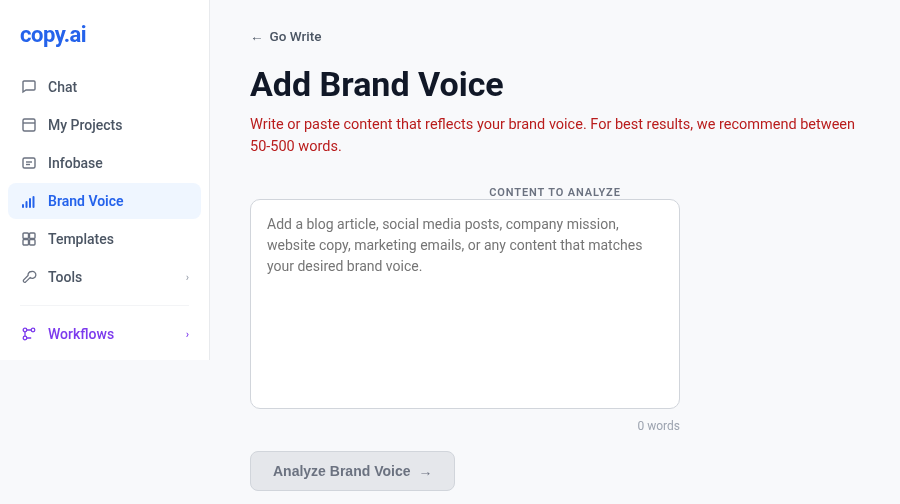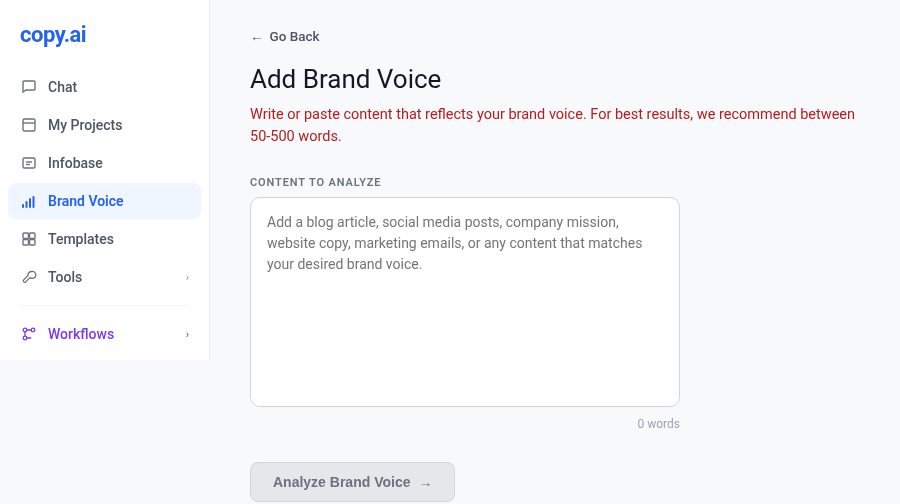--- a/index.html
+++ b/index.html
@@ -110,40 +110,40 @@
       align-items: center;
       gap: 6px;
       font-size: 13.5px;
       color: #4b5563;
       cursor: pointer;
       margin-bottom: 20px;
       font-weight: 500;
     }
 
     .page-title {
-      font-size: 26px;
-      font-weight: 400;
+      font-size: 34px;
+      font-weight: 700;
       color: #111827;
       margin-bottom: 10px;
     }
 
     .page-subtitle {
       font-size: 14.5px;
       color: #b91c1c;
       margin-bottom: 28px;
       line-height: 1.5;
     }
 
     .field-label {
       font-size: 11px;
       font-weight: 600;
       letter-spacing: 0.08em;
       color: #6b7280;
       text-transform: uppercase;
-      margin-bottom: 8px;
+      text-align: center;
     }
 
     .content-textarea {
       width: 100%;
       max-width: 430px;
       height: 210px;
       border: 1.5px solid #d1d5db;
       border-radius: 10px;
       padding: 14px 16px;
       font-size: 14px;
@@ -154,21 +154,21 @@
       line-height: 1.5;
       font-family: inherit;
     }
 
     .word-count {
       font-size: 12px;
       color: #9ca3af;
       text-align: right;
       max-width: 430px;
       margin-top: 6px;
-      margin-bottom: 31px;
+      margin-bottom: 18px;
     }
 
     .analyze-btn {
       display: flex;
       align-items: center;
       gap: 8px;
       padding: 11px 22px;
       background: #e5e7eb;
       color: #6b7280;
       border: 1.5px solid #d1d5db;
@@ -274,21 +274,21 @@
       <span class="chevron" style="color:#7c3aed">›</span>
     </div>
 
   </nav>
 </aside>
 
 <main class="main">
 
   <div class="go-back">
     <span>←</span>
-    <span>Go Back</span>
+    <span>Go Write</span>
   </div>
 
   <h1 class="page-title">Add Brand Voice</h1>
 
   <p class="page-subtitle">Write or paste content that reflects your brand voice. For best results, we recommend between 50-500 words.</p>
 
   <div class="field-label">CONTENT TO ANALYZE</div>
 
   <textarea class="content-textarea" placeholder="Add a blog article, social media posts, company mission, website copy, marketing emails, or any content that matches your desired brand voice." style=""></textarea>
 

